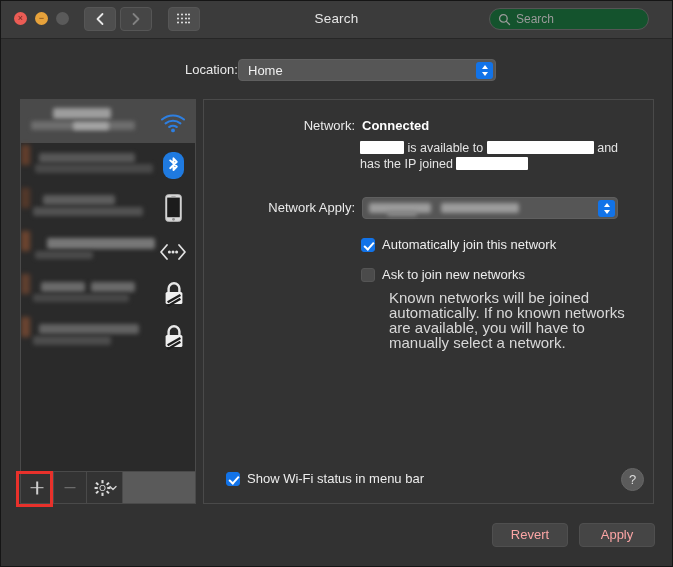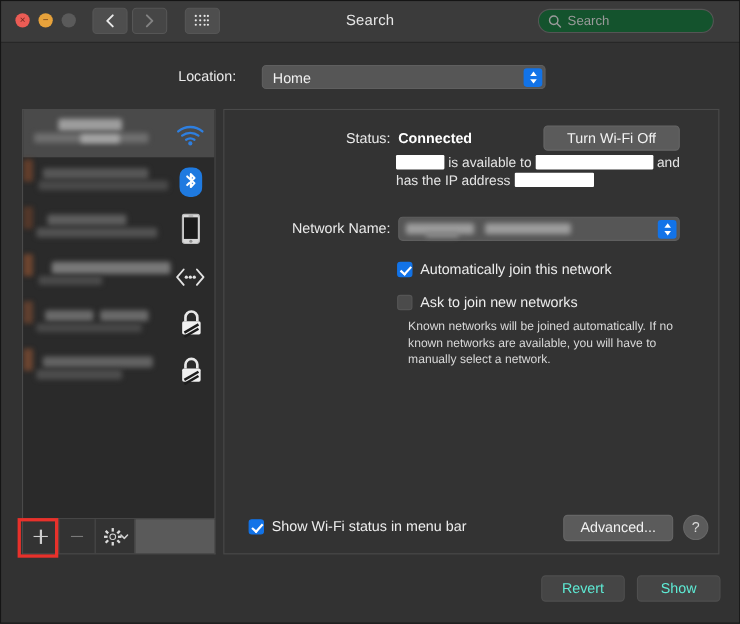--- a/index.html
+++ b/index.html
@@ -112,21 +112,21 @@
   .searchfield .ph {
     position: absolute;
     left: 26px; top: 3px;
     color: #9a9a9a;
     font-size: 12px;
   }
 
   
   .loc-label {
     position: absolute;
-    left: 162px; top: 62px;
+    left: 185px; top: 62px;
     color: #eaeaea;
     font-size: 13px;
   }
   .popup {
     position: absolute;
     background: #565656;
     border: 1px solid #5f5f5f;
     border-radius: 4px;
     box-sizing: border-box;
   }
@@ -325,24 +325,24 @@
     border: solid #fff;
     border-width: 0 2px 2px 0;
     transform: rotate(42deg);
   }
   .checkrow .ctext { position: absolute; left: 21px; top: 0; white-space: nowrap; }
   #chk-auto-join { left: 361px; top: 237px; }
   #chk-ask-join  { left: 361px; top: 267px; }
 
   .hint {
     position: absolute;
-    left: 371px; top: 290px;
+    left: 389px; top: 290px;
     width: 245px;
     color: #d8d8d8;
-    font-size: 11px;
+    font-size: 15px;
     line-height: 15px;
   }
 
   #chk-show-status { left: 226px; top: 471px; }
   #advanced-btn { left: 512px; top: 468px; width: 100px; height: 24px; }
   .helpbtn {
     position: absolute;
     left: 621px; top: 468px;
     width: 23px; height: 23px;
     border-radius: 50%;
@@ -353,21 +353,21 @@
     text-align: center;
     line-height: 21px;
     box-sizing: border-box;
   }
 
   
   #revert-btn, #apply-btn {
     top: 523px; height: 24px; width: 76px;
     background: #454545;
     border: 1px solid #4f4f4f;
-    color: #5eead4;
+    color: #fca5a5;
     line-height: 22px;
   }
   #revert-btn { left: 492px; }
   #apply-btn  { left: 579px; }
 
   .win-border {
     position: absolute;
     left: 0; top: 0;
     width: 673px; height: 567px;
     border: 1px solid #151515;
@@ -560,34 +560,33 @@
       <svg class="gc" width="8" height="6" viewBox="0 0 8 6">
         <polyline points="1,1.4 4,4.4 7,1.4" fill="none" stroke="#d2d2d2" stroke-width="1.4" stroke-linecap="round" stroke-linejoin="round"></polyline>
       </svg>
     </div>
     <div class="sb-fill"></div>
   </div>
   <div class="redbox"></div>
 
   <div class="panel"></div>
 
-  <div class="lbl-right status-label">Status:</div>
+  <div class="lbl-right status-label">Network:</div>
   <div class="status-val">Connected</div>
-  <div class="btn" id="turn-wifi-off">Turn Wi-Fi Off</div>
 
   <div class="status-desc">
     <span class="redact r1"></span>
     <span>is available to</span>
     <span class="redact r2"></span>
     <span>and</span>
-    <span>has the IP address</span>
+    <span>has the IP joined</span>
     <span class="redact r3"></span>
   </div>
 
-  <div class="lbl-right nn-label">Network Name:</div>
+  <div class="lbl-right nn-label">Network Apply:</div>
   <div class="popup" id="network-name-popup">
     <div class="nn-blur">
       <div class="blur-bar" style="left:0px;top:1px;width:62px;height:10px;background:#9c9c9c;"></div>
       <div class="blur-bar" style="left:72px;top:1px;width:78px;height:10px;background:#9c9c9c;"></div>
       <div class="blur-bar" style="left:18px;top:9px;width:30px;height:5px;background:#8a8a8a;"></div>
     </div>
     <div class="chev"></div>
   </div>
 
   <div class="checkrow" id="chk-auto-join">
@@ -600,20 +599,19 @@
     <span class="ctext">Ask to join new networks</span>
   </div>
 
   <div class="hint">Known networks will be joined automatically. If no known networks are available, you will have to manually select a network.</div>
 
   <div class="checkrow" id="chk-show-status">
     <span class="cbox on"></span>
     <span class="ctext">Show Wi-Fi status in menu bar</span>
   </div>
 
-  <div class="btn" id="advanced-btn">Advanced...</div>
   <div class="helpbtn">?</div>
 
   <div class="btn" id="revert-btn">Revert</div>
-  <div class="btn" id="apply-btn">Show</div>
+  <div class="btn" id="apply-btn">Apply</div>
 
   <div class="win-border"></div>
 </div>
 
 </body></html>

